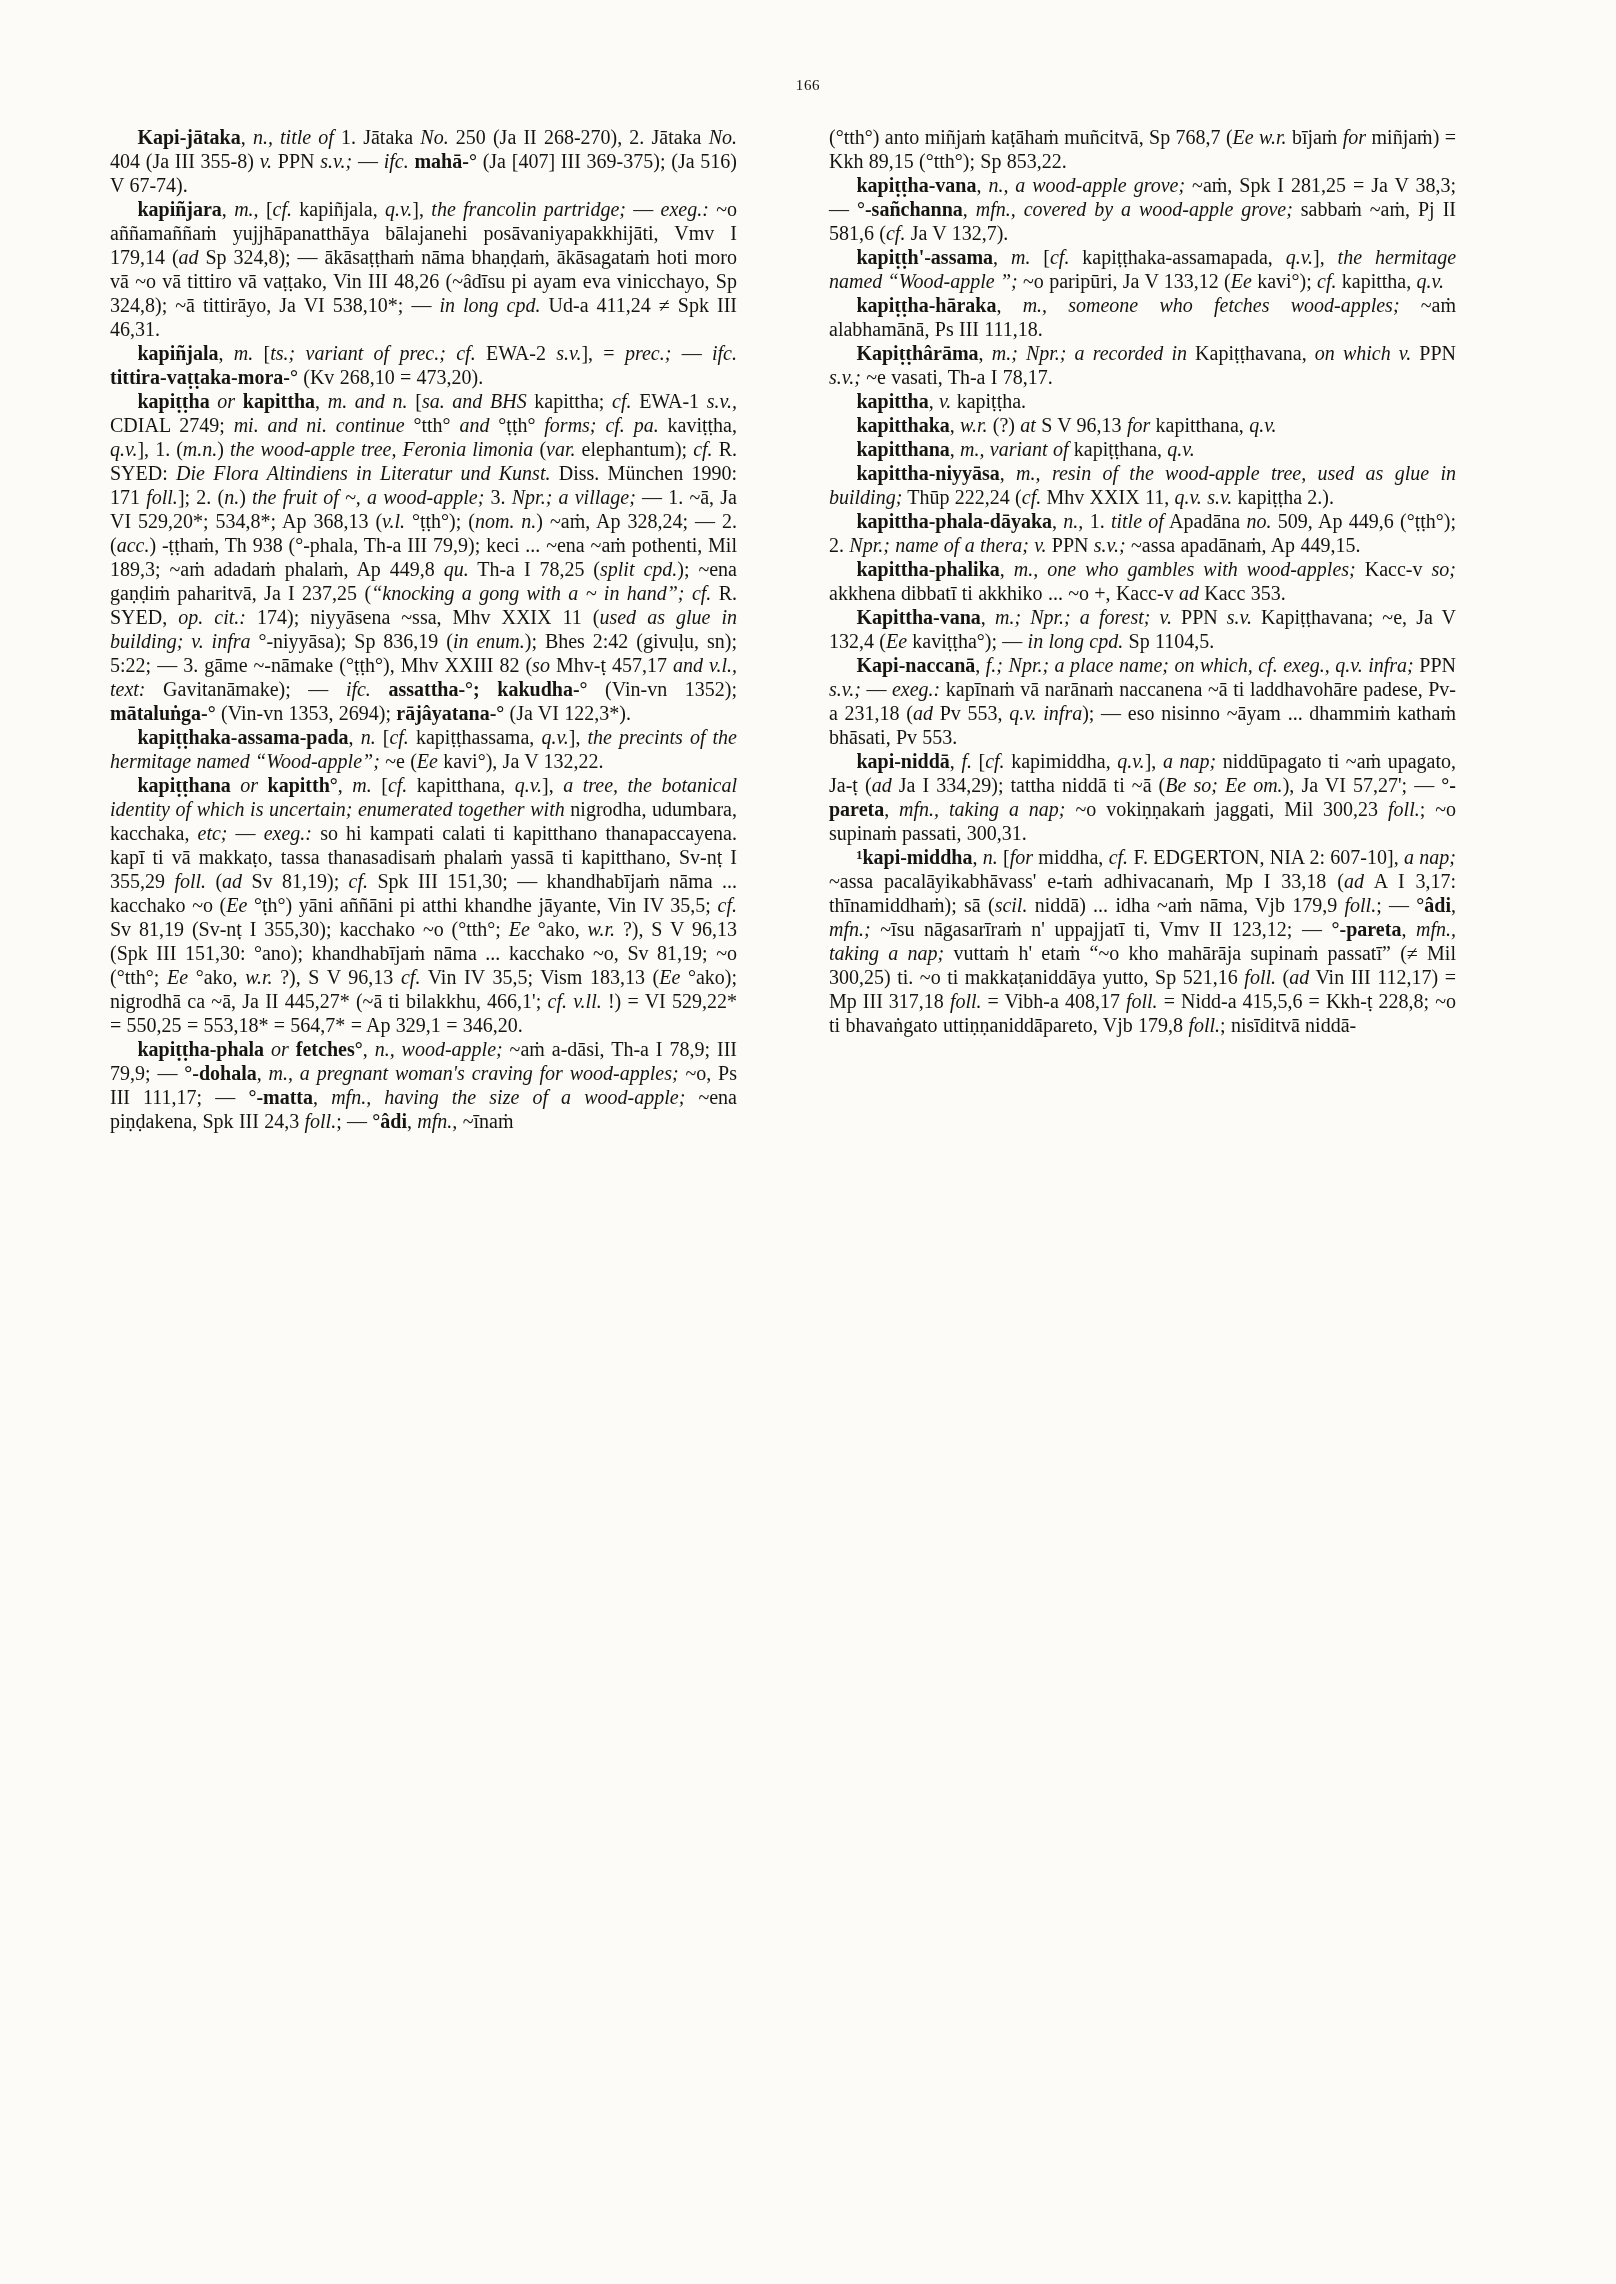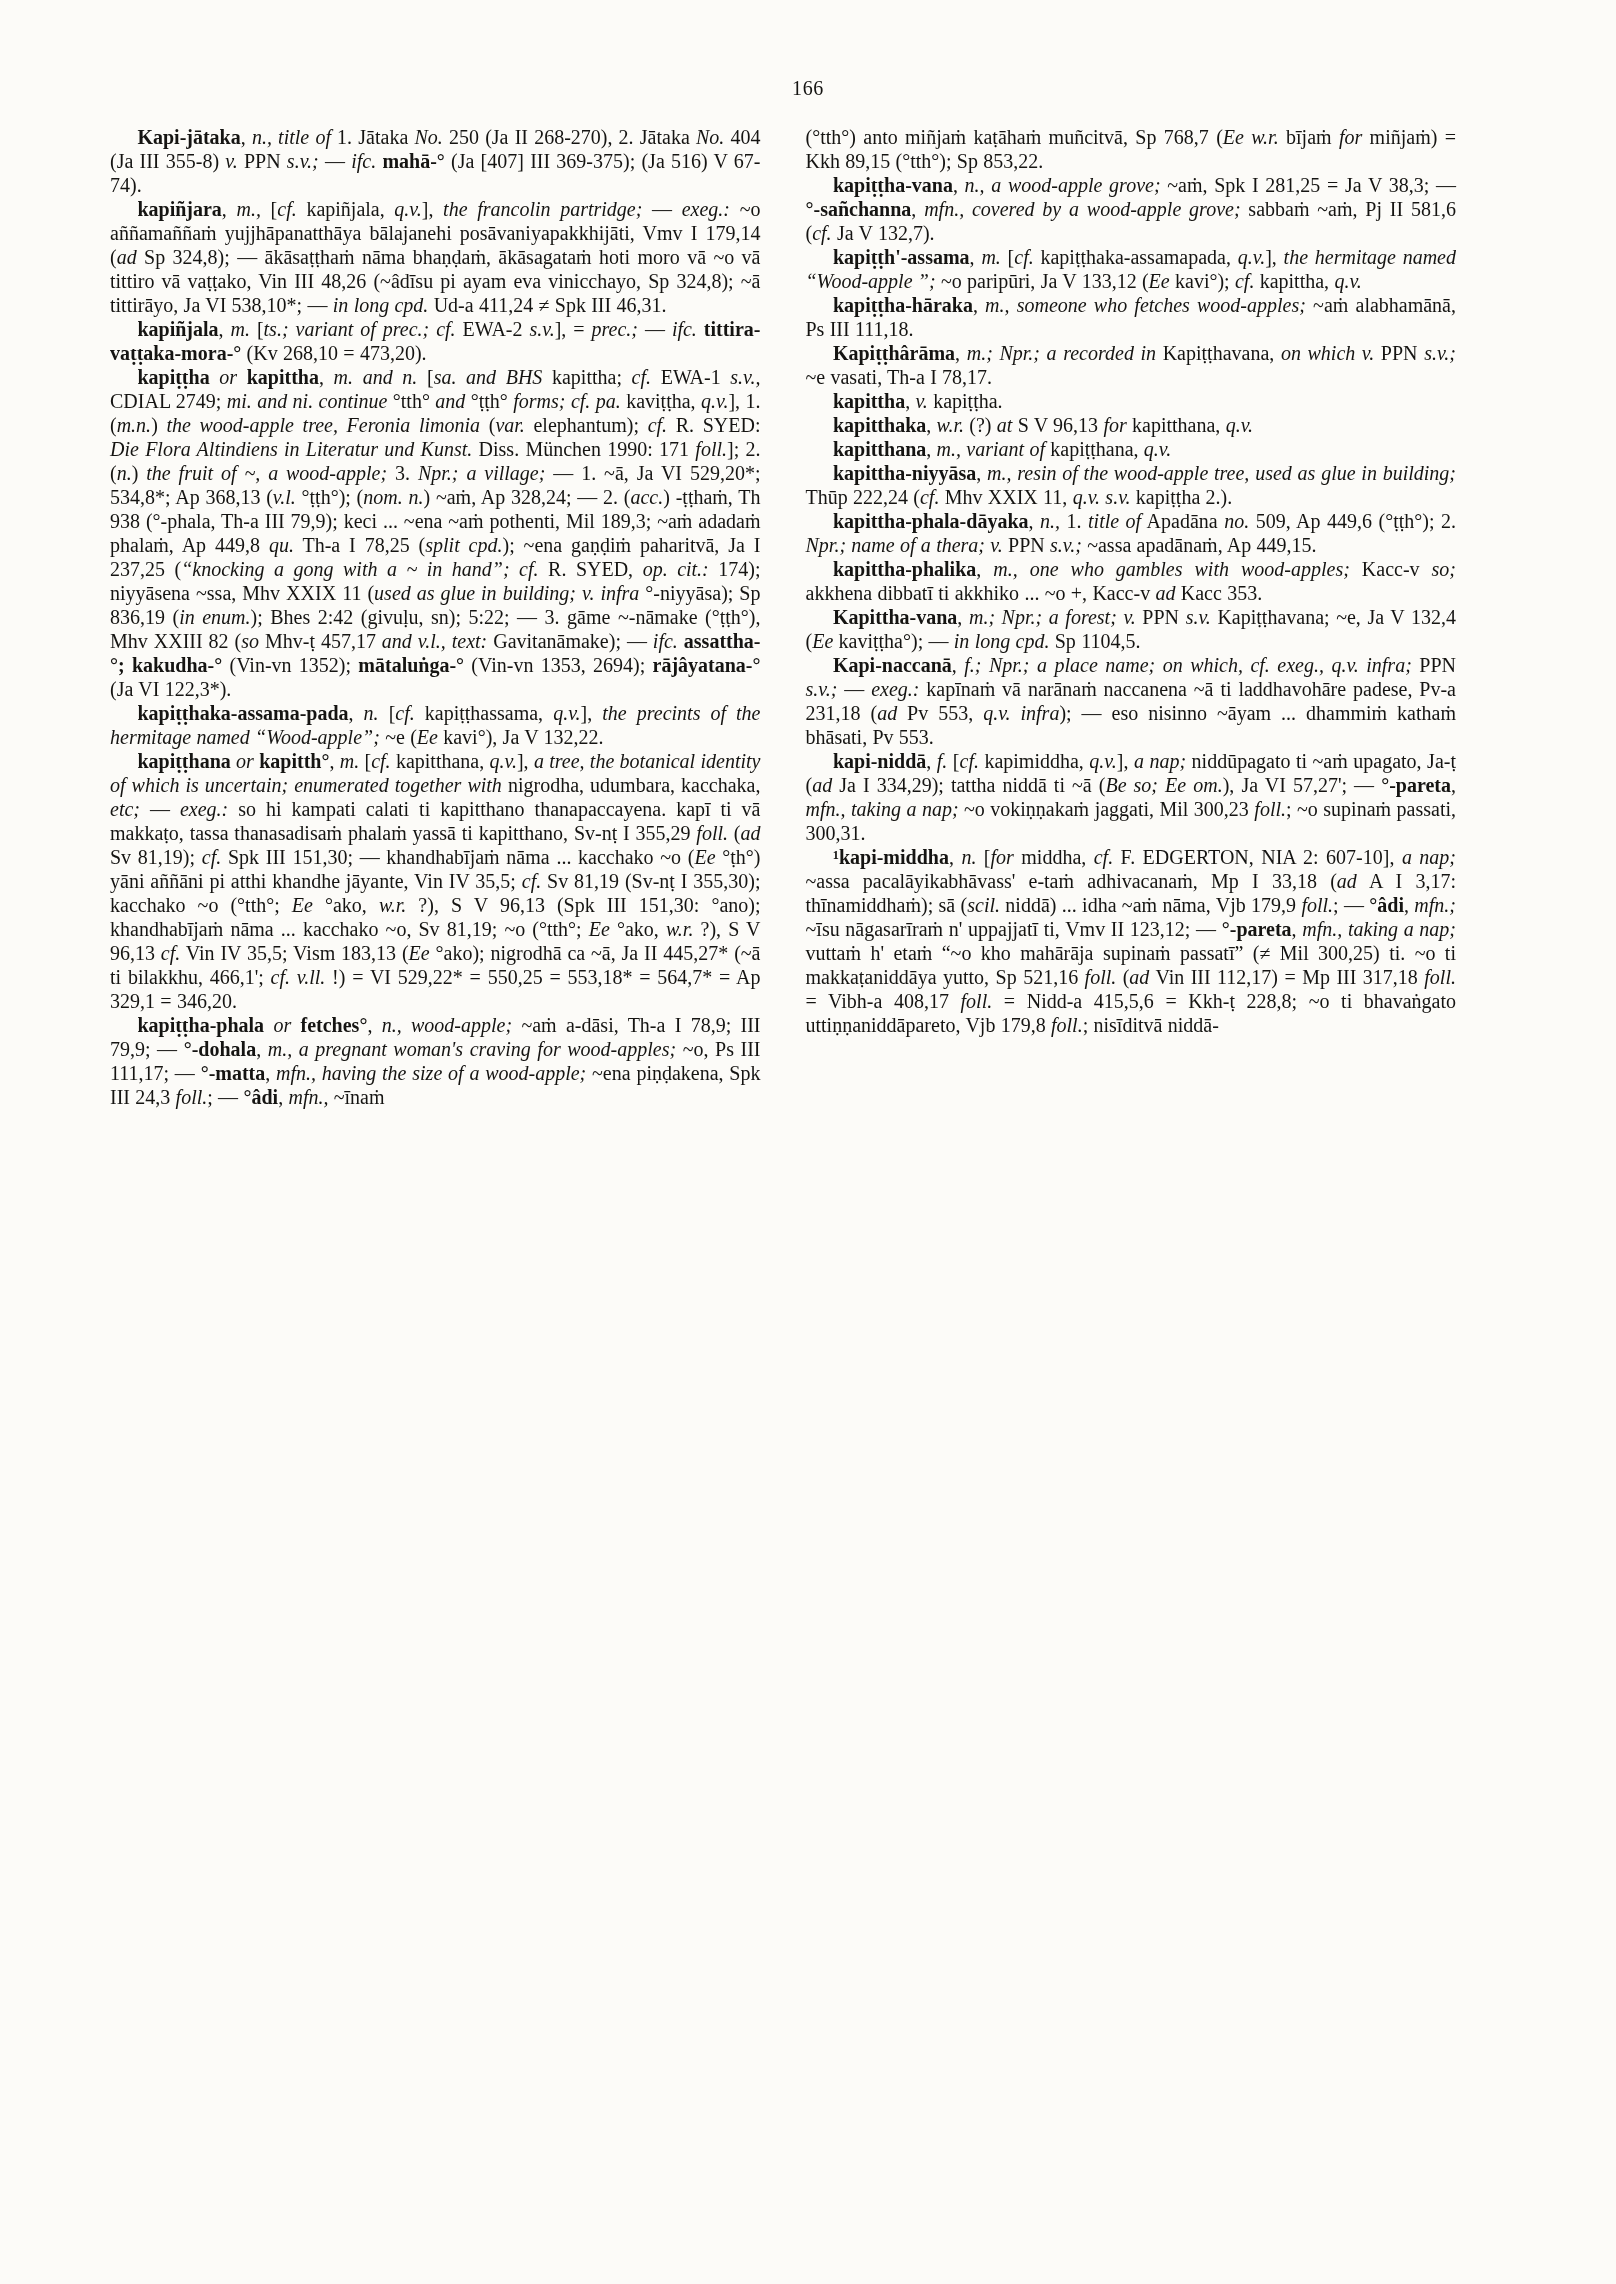--- a/index.html
+++ b/index.html
@@ -16,30 +16,30 @@
     position: absolute;
     inset: 0;
     background: #fcfbf8;
   }
   .pagenum {
     position: absolute;
     top: 77px;
     left: 0;
     width: 100%;
     text-align: center;
-    font-size: 20px;
+    font-size: 15px;
     letter-spacing: 0.7px;
   }
   .columns {
     position: absolute;
     top: 125px;
     left: 110px;
     width: 1346px;
     display: flex;
-    gap: 45px;
+    gap: 92px;
     align-items: flex-start;
   }
   .col {
     flex: 1 1 0;
     min-width: 0;
   }
   p.entry {
     margin: 0;
     font-size: 20px;
     line-height: 24px;

